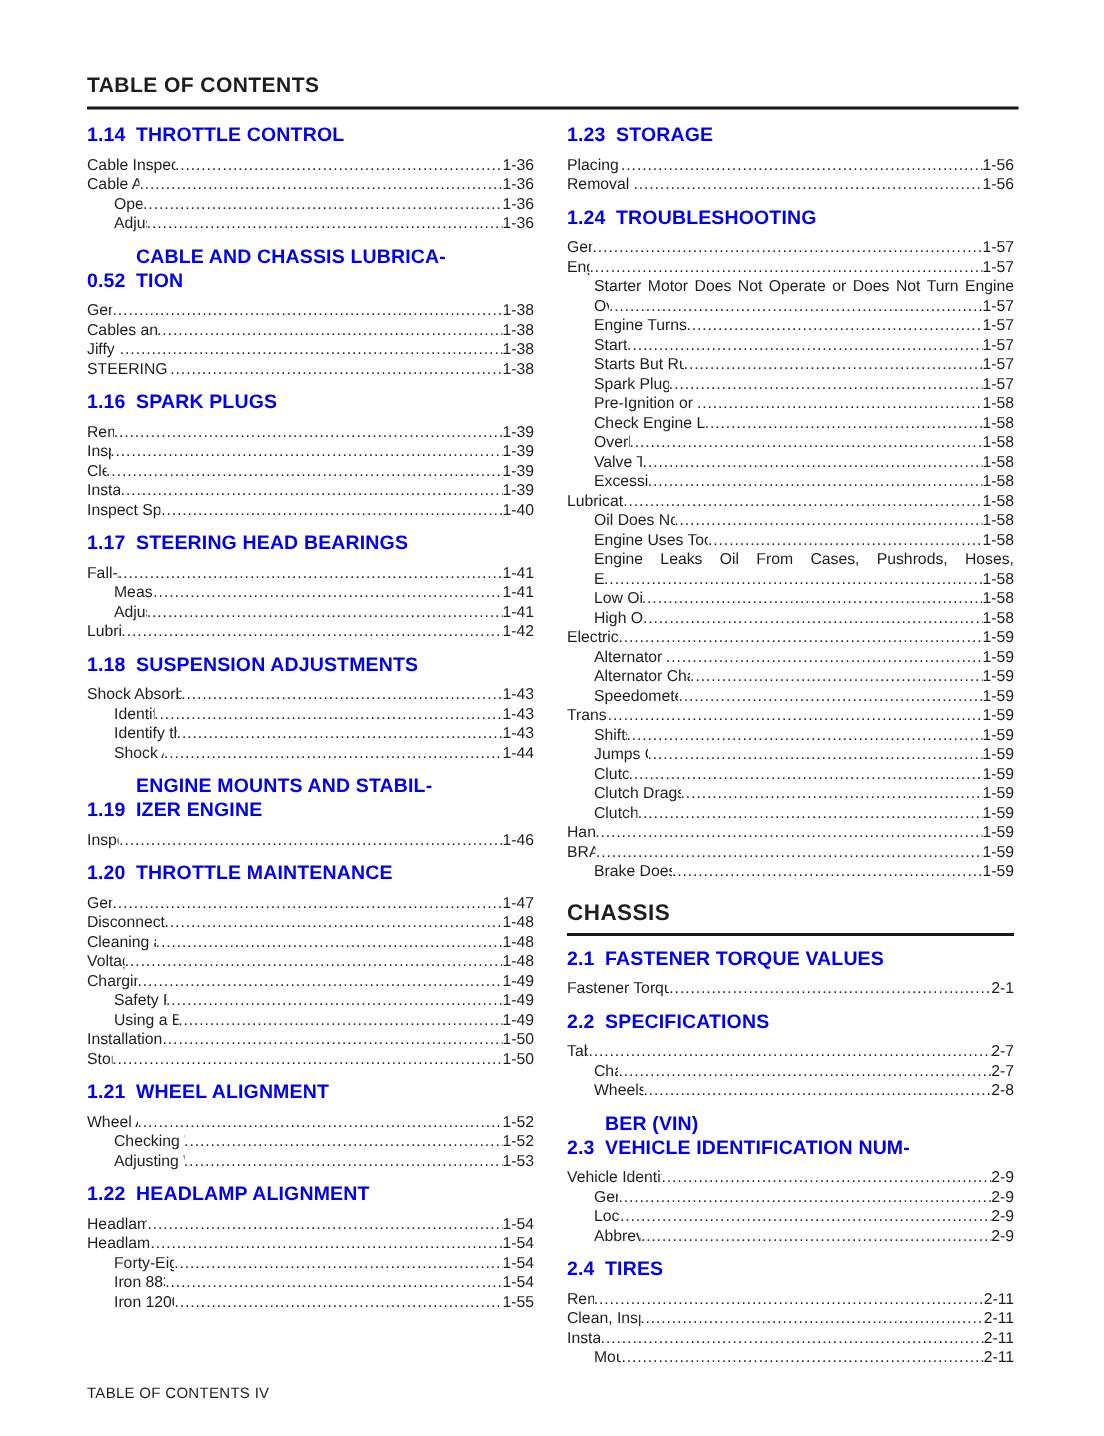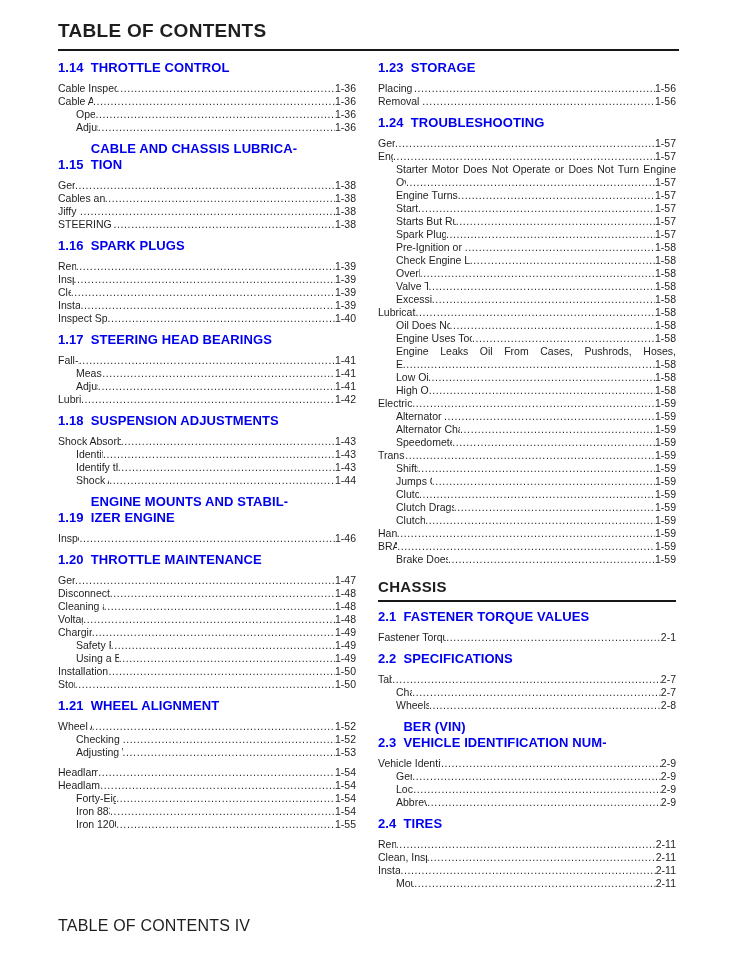--- a/index.html
+++ b/index.html
@@ -7,21 +7,21 @@
     --ink:#1E1E1E;
   }
   html,body{margin:0;padding:0;}
   body{
     width:736px;height:957px;background:#ffffff;position:relative;
     font-family:"Liberation Sans", sans-serif;color:var(--ink);
     overflow:hidden;
   }
   .page{padding:20px 57px 0 58px;}
   .doc-title{
-    font-size:19px;font-weight:bold;color:var(--ink);letter-spacing:.3px;
+    font-size:14px;font-weight:bold;color:var(--ink);letter-spacing:.3px;margin-top:28px;
   }
   .title-rule{
     border:none;border-top:2px solid #181818;margin:7px 0 2px 0;
   }
   .cols{display:flex;gap:22px;}
   .col{width:298px;min-width:0;}
 
   .toc-section{margin-top:7px;}
   .sec-heading{
     display:flex;color:var(--blue);font-weight:bold;
@@ -50,21 +50,21 @@
   .entry .dots::after{
     content:"..................................................................................................................................................................";
   }
   .entry .pg{flex:0 0 auto;white-space:nowrap;}
   .entry.justify{
     display:block;text-align:justify;text-align-last:justify;
     white-space:normal;
   }
   .footer{
     position:absolute;left:58px;bottom:22px;
-    font-size:16px;color:var(--ink);letter-spacing:.2px;
+    font-size:10px;color:var(--ink);letter-spacing:.2px;
   }
 </style>
 </head>
 <body>
 
 <div class="page">
   <div class="doc-title">TABLE OF CONTENTS</div>
   <hr class="title-rule">
   <div class="cols">
     <div class="col" id="col-left">
@@ -91,21 +91,21 @@
             <span class="pg">1-36</span>
           </div>
           <div class="entry lvl1">
             <span class="txt">Adjustment</span>
             <span class="dots"></span>
             <span class="pg">1-36</span>
           </div>
         </div>
         <div class="toc-section">
           <div class="sec-heading">
-            <span class="sec-num">1.15</span>
+            <span class="sec-num">0.52</span>
             <span class="sec-lines">
               <div class="sec-line">CABLE AND CHASSIS LUBRICA-</div>
               <div class="sec-line">TION</div>
             </span>
           </div>
           <div class="entry">
             <span class="txt">General</span>
             <span class="dots"></span>
             <span class="pg">1-38</span>
           </div>
@@ -298,20 +298,26 @@
             <span class="dots"></span>
             <span class="pg">1-52</span>
           </div>
           <div class="entry lvl1">
             <span class="txt">Adjusting Wheel Alignment</span>
             <span class="dots"></span>
             <span class="pg">1-53</span>
           </div>
         </div>
         <div class="toc-section">
+          <div class="sec-heading">
+            <span class="sec-num">1.22</span>
+            <span class="sec-lines">
+              <div class="sec-line">HEADLAMP ALIGNMENT</div>
+            </span>
+          </div>
           <div class="entry">
             <span class="txt">Headlamp Alignment</span>
             <span class="dots"></span>
             <span class="pg">1-54</span>
           </div>
           <div class="entry">
             <span class="txt">Headlamp Adjustment</span>
             <span class="dots"></span>
             <span class="pg">1-54</span>
           </div>

